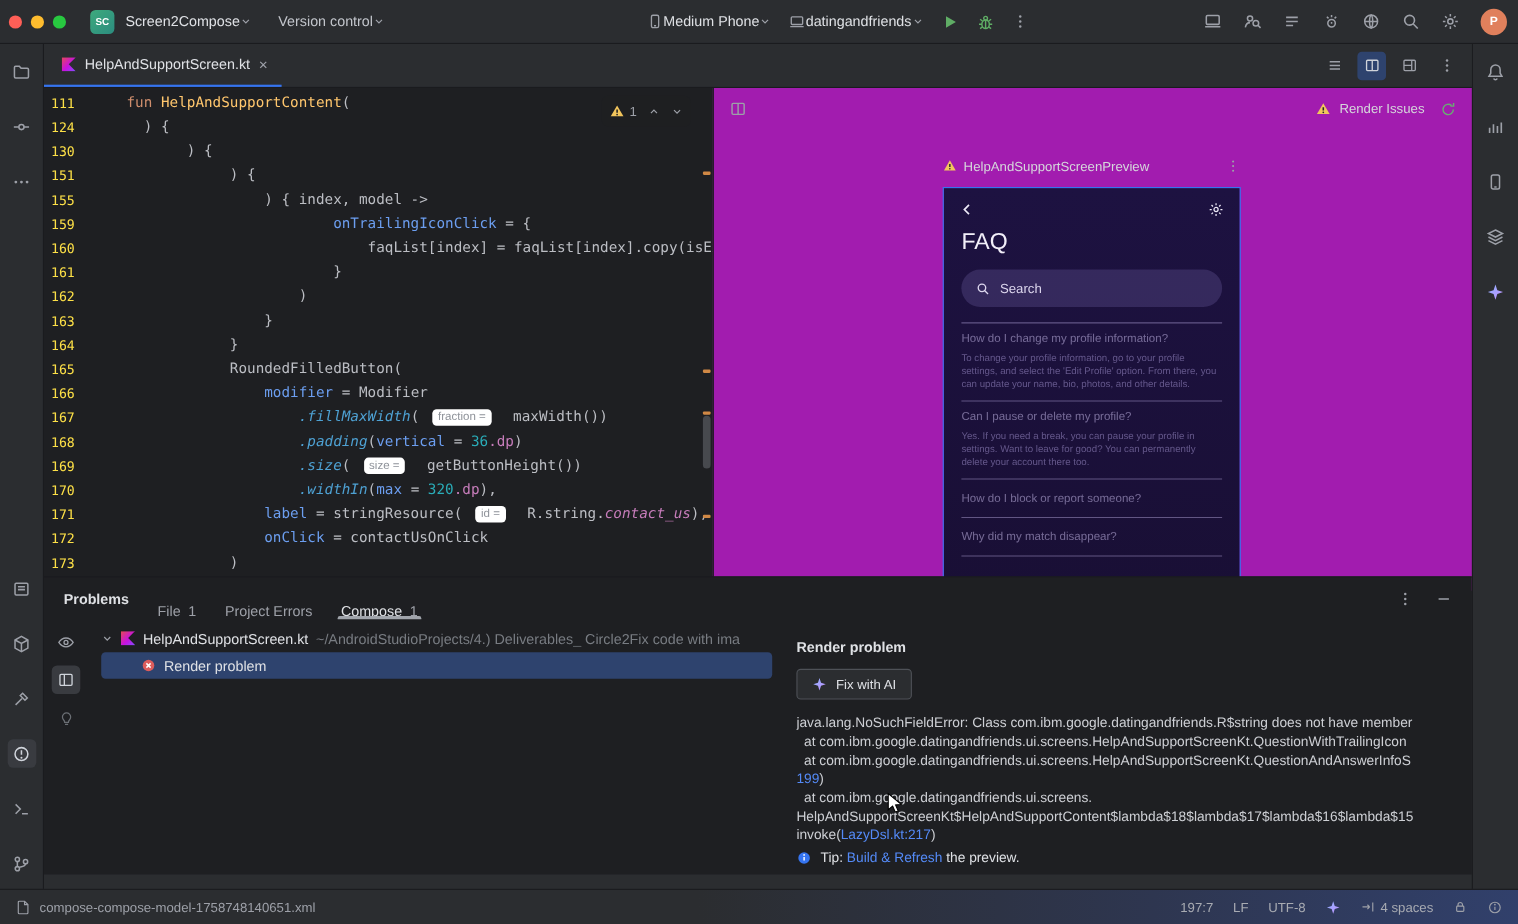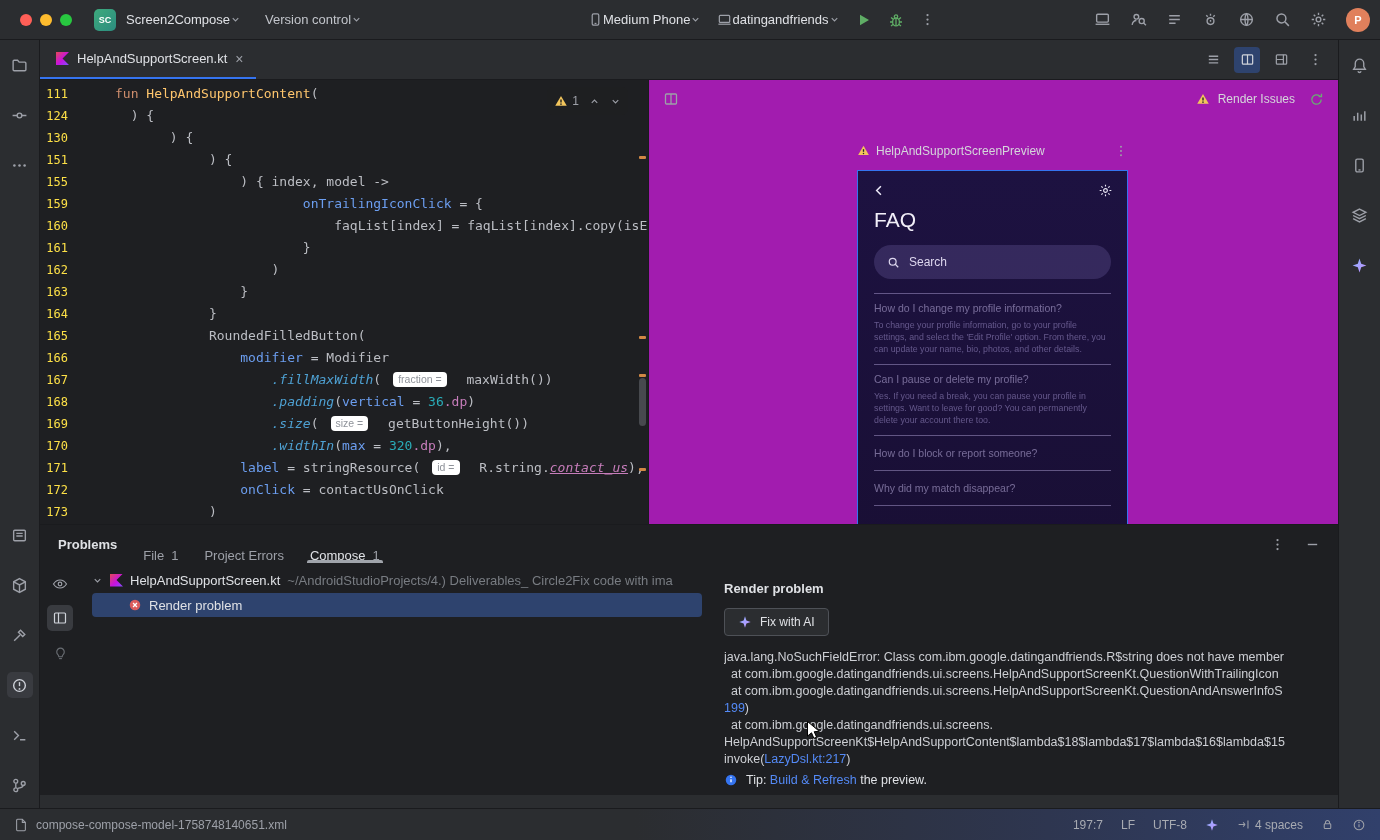--- a/index.html
+++ b/index.html
@@ -4,21 +4,21 @@
 <style>
   *{margin:0;padding:0;box-sizing:border-box}
   html,body{width:1380px;height:840px;overflow:hidden;background:#2B2D30;
     font-family:"Liberation Sans",sans-serif;color:#DFE1E5;font-size:13px}
   .app{position:absolute;inset:0;width:1380px;height:840px}
   svg{display:block}
   .ic{display:inline-flex;align-items:center;justify-content:center;color:#9DA0A8}
 
   
   .titlebar{position:absolute;top:0;left:0;right:0;height:40px;display:flex;align-items:center;
-    background:#2B2D30;border-bottom:1px solid #1A1B1E;padding:0 20px;gap:10px}
+    background:#2B2D30;border-bottom:1px solid #1A1B1E;padding:0 8px;gap:10px}
   .lights{display:flex;gap:8px;margin-right:12px}
   .light{width:12px;height:12px;border-radius:50%}
   .light.r{background:#FF5F57}.light.y{background:#FEBC2E}.light.g{background:#28C840}
   .badge-sc{width:22px;height:22px;border-radius:5px;background:linear-gradient(135deg,#3DAA7D,#2C8C7F);
     color:#fff;font-size:9px;font-weight:bold;display:flex;align-items:center;justify-content:center}
   .tb-item{display:flex;align-items:center;gap:0;color:#DFE1E5;white-space:nowrap;cursor:default}
   .tb-item.dim{color:#C2C5CB}
   .tb-center{position:absolute;left:588px;display:flex;align-items:center;gap:16px}
   .tb-right{position:absolute;right:10px;display:flex;align-items:center;gap:19px}
   .avatar{width:24px;height:24px;border-radius:50%;background:#E0805C;color:#fff;font-size:11px;
@@ -50,21 +50,21 @@
     font-family:"DejaVu Sans Mono","Liberation Mono",monospace;font-size:13px;line-height:22px;padding-top:3px}
   .cl{display:flex;height:22px}
   .ln{flex:0 0 28px;text-align:right;color:#fde047;font-size:12px}
   .code{margin-left:47px;white-space:pre}
   .tk-kw{color:#CF8E6D}
   .tk-fn{color:#FFC66D}
   .tk-arg{color:#6C9EF0}
   .tk-ext{color:#4EA1D3;font-style:italic}
   .tk-num{color:#2AACB8}
   .tk-prop{color:#C77DBB;}
-  .tk-und{color:#C77DBB;font-style:italic;text-decoration:underline}
+  .tk-und{color:#C77DBB;font-style:italic;}
   .tk-pl{color:#BCBEC4}
   .chip{display:inline-block;background:#ffffff;color:#8F939A;border-radius:4px;
     font-family:"Liberation Sans",sans-serif;font-size:10.5px;line-height:15px;padding:0 5px;margin:0 12px;vertical-align:1.5px;font-style:normal}
   .insp-widget{position:absolute;top:7px;right:20px;display:flex;align-items:center;gap:10px;color:#9DA0A8;
     font-size:12px;font-family:"Liberation Sans",sans-serif;background:rgba(30,31,34,.92);padding:3px 7px;border-radius:6px}
   .scroll-thumb{position:absolute;right:2px;top:298px;width:7px;height:48px;background:#47494E;border-radius:4px}
   .smark{position:absolute;right:2px;width:7px;height:3px;background:#D08845;border-radius:1px}
 
   
   .preview{position:absolute;top:80px;left:648px;right:42px;height:457px;background:#a21caf;border-left:1px solid #1A1B1E}

